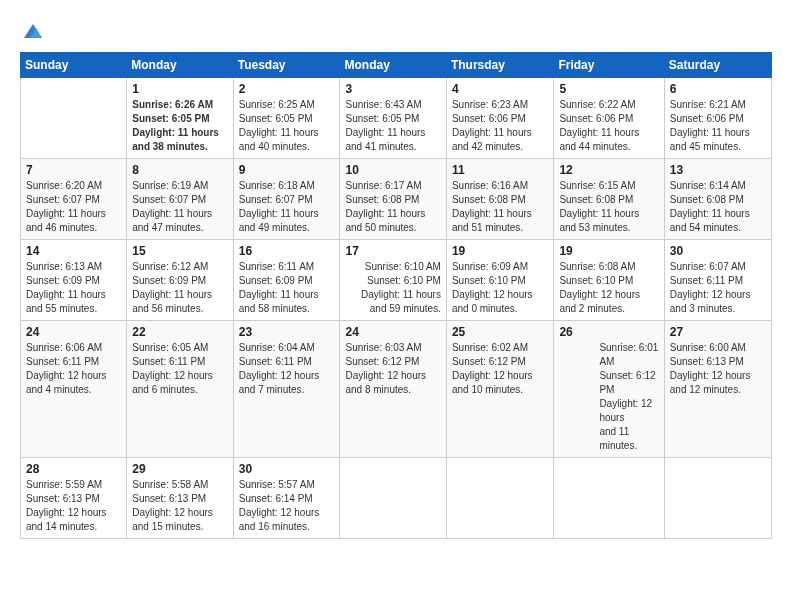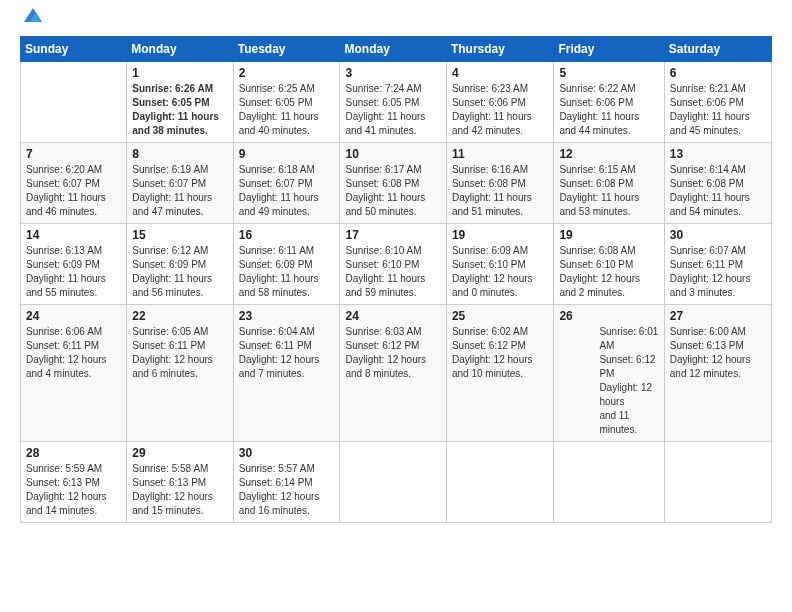--- a/index.html
+++ b/index.html
@@ -6,21 +6,21 @@
     body {
       font-family: Arial, sans-serif;
       background: #fff;
       width: 792px;
       height: 612px;
       overflow: hidden;
     }
     .page {
       width: 792px;
       min-height: 612px;
-      padding: 4px 20px 10px 20px;
+      padding: 20px 20px 10px 20px;
       background: #fff;
     }
     .header {
       display: flex;
       justify-content: space-between;
       align-items: flex-start;
       margin-bottom: 10px;
     }
     .logo {
       display: flex;
@@ -148,21 +148,21 @@
           </td>
           <td>
             <span class="day-num">2</span>
             <div class="day-info" style="white-space: pre-line;">Sunrise: 6:25 AM
 Sunset: 6:05 PM
 Daylight: 11 hours
 and 40 minutes.</div>
           </td>
           <td>
             <span class="day-num">3</span>
-            <div class="day-info" style="white-space: pre-line;">Sunrise: 7:24 AM
+            <div class="day-info" style="white-space: pre-line;">Sunrise: 6:43 AM
 Sunset: 6:05 PM
 Daylight: 11 hours
 and 41 minutes.</div>
           </td>
           <td>
             <span class="day-num">4</span>
             <div class="day-info" style="white-space: pre-line;">Sunrise: 6:23 AM
 Sunset: 6:06 PM
 Daylight: 11 hours
 and 42 minutes.</div>
@@ -250,21 +250,21 @@
           </td>
           <td>
             <span class="day-num">16</span>
             <div class="day-info" style="white-space: pre-line;">Sunrise: 6:11 AM
 Sunset: 6:09 PM
 Daylight: 11 hours
 and 58 minutes.</div>
           </td>
           <td>
             <span class="day-num">17</span>
-            <div class="day-info" style="white-space: pre-line;">Sunrise: 6:10 AM
+            <div class="day-info" style="white-space: pre-line; text-align: right;">Sunrise: 6:10 AM
 Sunset: 6:10 PM
 Daylight: 11 hours
 and 59 minutes.</div>
           </td>
           <td>
             <span class="day-num">19</span>
             <div class="day-info" style="white-space: pre-line;">Sunrise: 6:09 AM
 Sunset: 6:10 PM
 Daylight: 12 hours
 and 0 minutes.</div>

